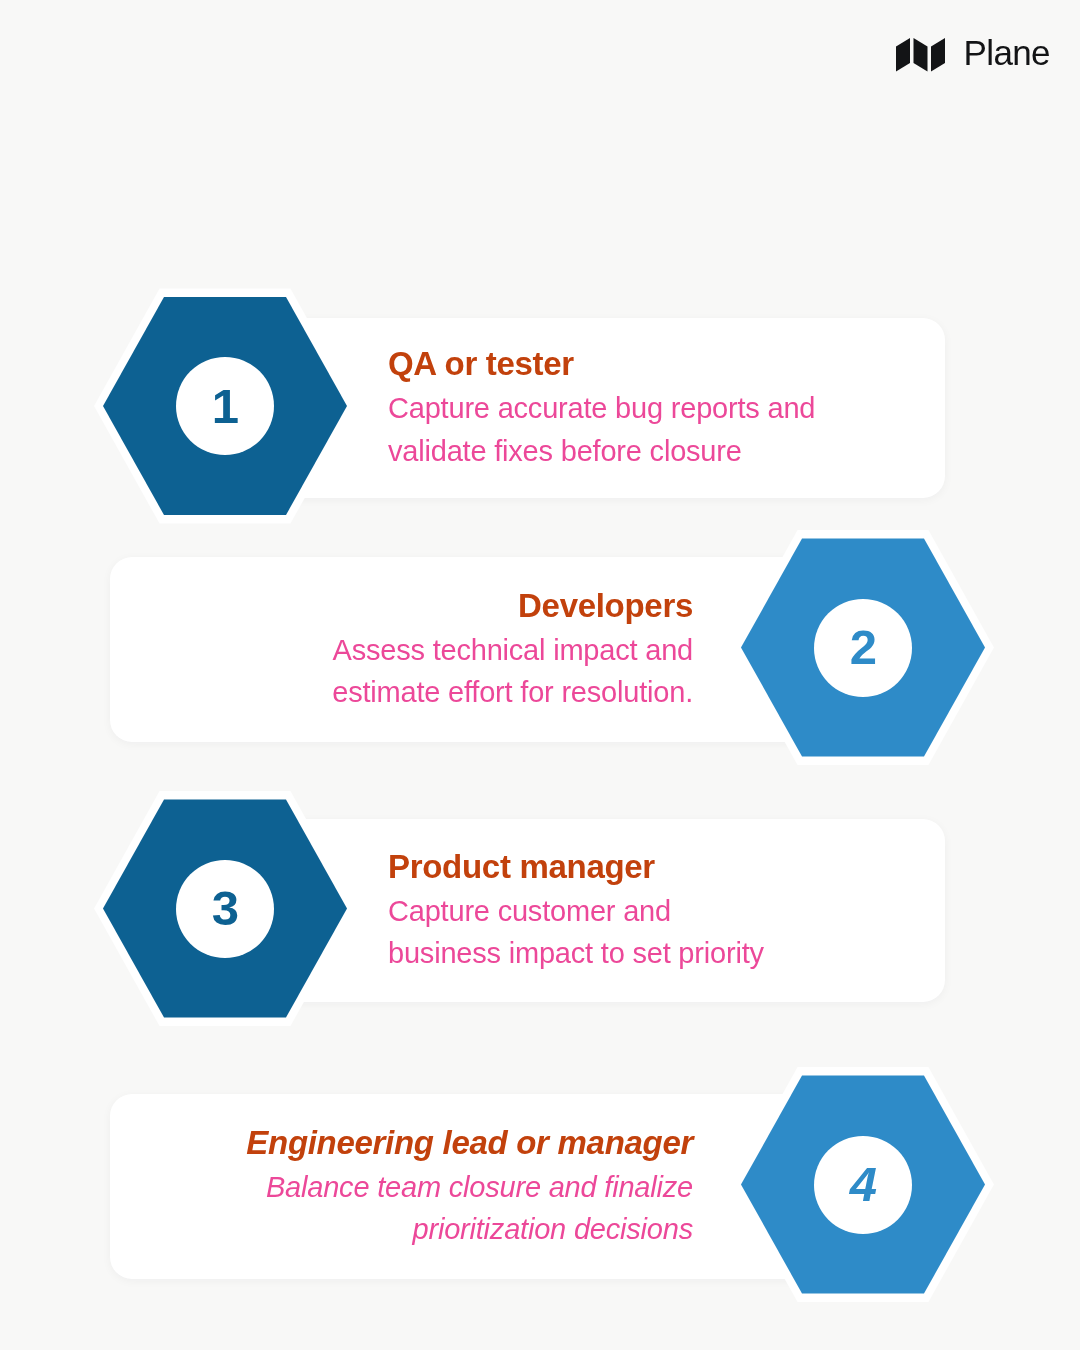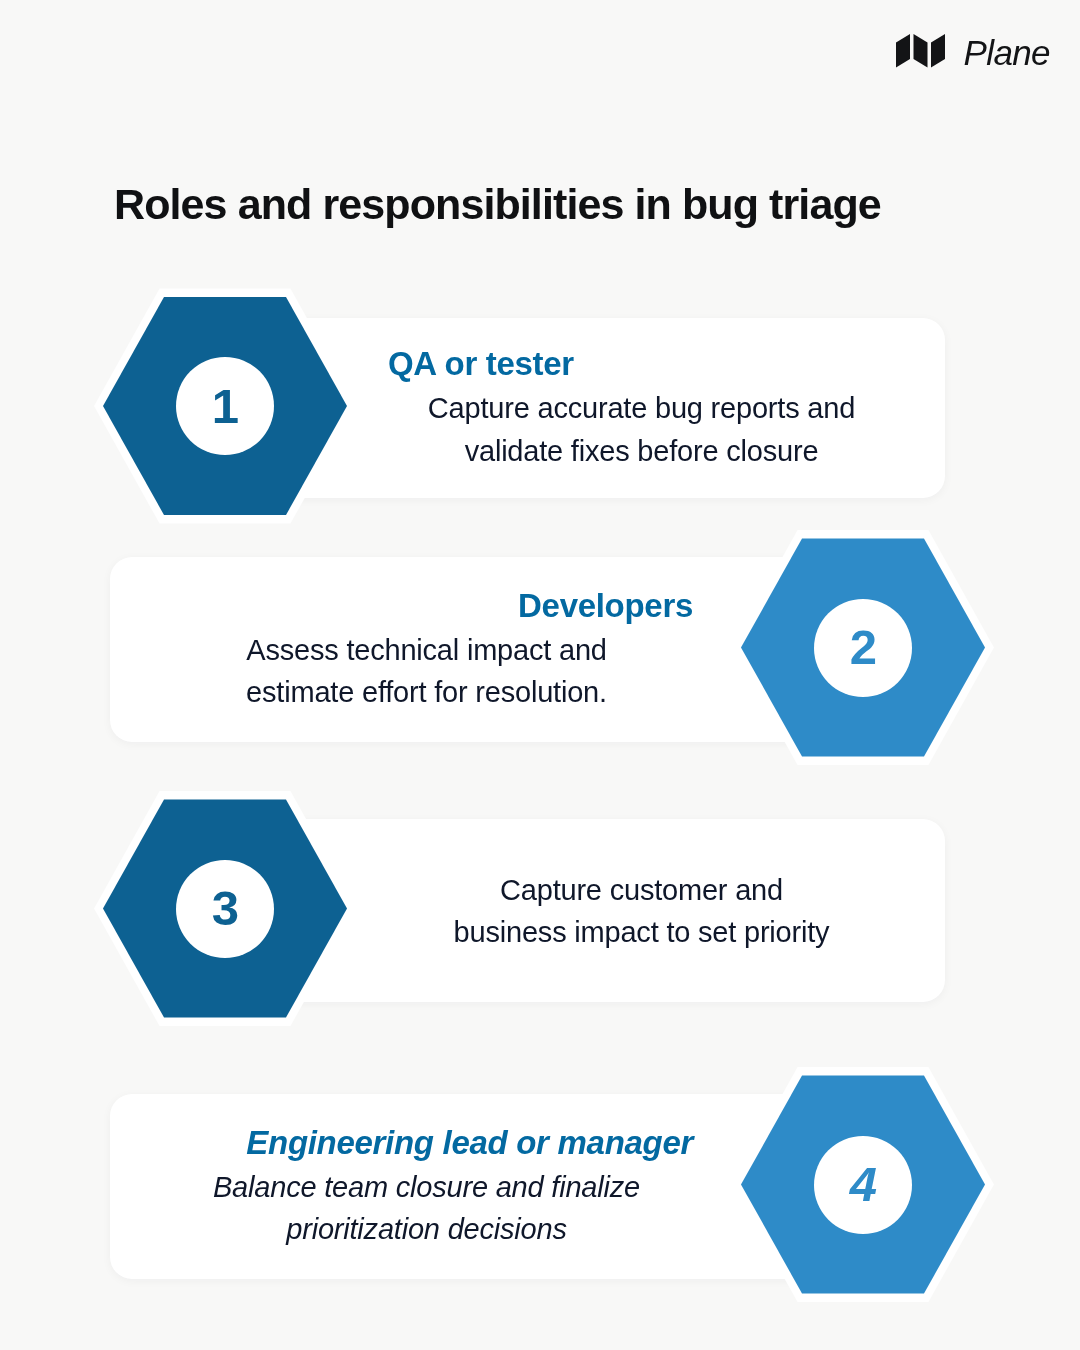--- a/index.html
+++ b/index.html
@@ -14,21 +14,21 @@
   #page {
     position:relative;
     width:1080px; height:1350px;
     background:#f8f8f7;
   }
 
   
   .brand {
     position:absolute;
     top:33px; right:30px;
-    display:flex; align-items:flex-start; gap:16px;font-style:italic;
+    display:flex; align-items:flex-end; gap:16px;
   }
   .brand-mark { width:52px; height:36px; display:block; }
   .brand-name {
     font-size:35px;
     font-weight:400;
     letter-spacing:-0.6px;
     color:#131416;
   }
 
   
@@ -64,33 +64,32 @@
     position:absolute;
     top:50%;
     transform:translateY(-50%);
   }
   .row.left-hex  .card-text { left:196px; right:50px; text-align:left; }
   .row.right-hex .card-text { right:195px; left:50px; text-align:right; }
 
   .card-heading {
     font-size:33px;
     font-weight:700;
-    color:#0369a1;
+    color:#c2410c;
     letter-spacing:-0.3px;
     line-height:1.22;
     margin-bottom:3px;
   }
   .card-desc {
     font-size:29px;
     font-weight:400;
-    color:#0f172a;
+    color:#ec4899;
     line-height:1.46;
     letter-spacing:-0.2px;
     white-space:pre-line;
-    text-align:center;
   }
 
   
   .hex-wrap {
     position:absolute;
     width:262px; height:246px;
     top:50%;
     transform:translateY(-50%);
   }
   .row.left-hex  .hex-wrap { left:94px; }
@@ -136,21 +135,20 @@
 
   <div class="brand">
     <svg class="brand-mark" viewBox="0 0 52 36">
       <path d="M1 9.5 L15 1 L15 26 L1 34.5 Z" fill="#131416"></path>
       <path d="M18.5 1 L32.5 9.5 L32.5 34.5 L18.5 26 Z" fill="#131416"></path>
       <path d="M36 9.5 L50 1 L50 26 L36 34.5 Z" fill="#131416"></path>
     </svg>
     <span class="brand-name">Plane</span>
   </div>
 
-  <h1 class="page-title">Roles and responsibilities in bug triage</h1>
 
   <div class="row left-hex" id="row-1">
     <div class="card">
       <div class="card-text">
         <div class="card-heading">QA or tester</div>
         <div class="card-desc">Capture accurate bug reports and
 validate fixes before closure</div>
       </div>
     </div>
     <div class="hex-wrap">
@@ -175,20 +173,21 @@
       <div class="hex-body hex-light"></div>
       <div class="hex-disc">
         <span class="hex-num num-light">2</span>
       </div>
     </div>
   </div>
 
   <div class="row left-hex" id="row-3">
     <div class="card">
       <div class="card-text">
+        <div class="card-heading">Product manager</div>
         <div class="card-desc">Capture customer and
 business impact to set priority</div>
       </div>
     </div>
     <div class="hex-wrap">
       <div class="hex-halo"></div>
       <div class="hex-body hex-dark"></div>
       <div class="hex-disc">
         <span class="hex-num num-dark">3</span>
       </div>

